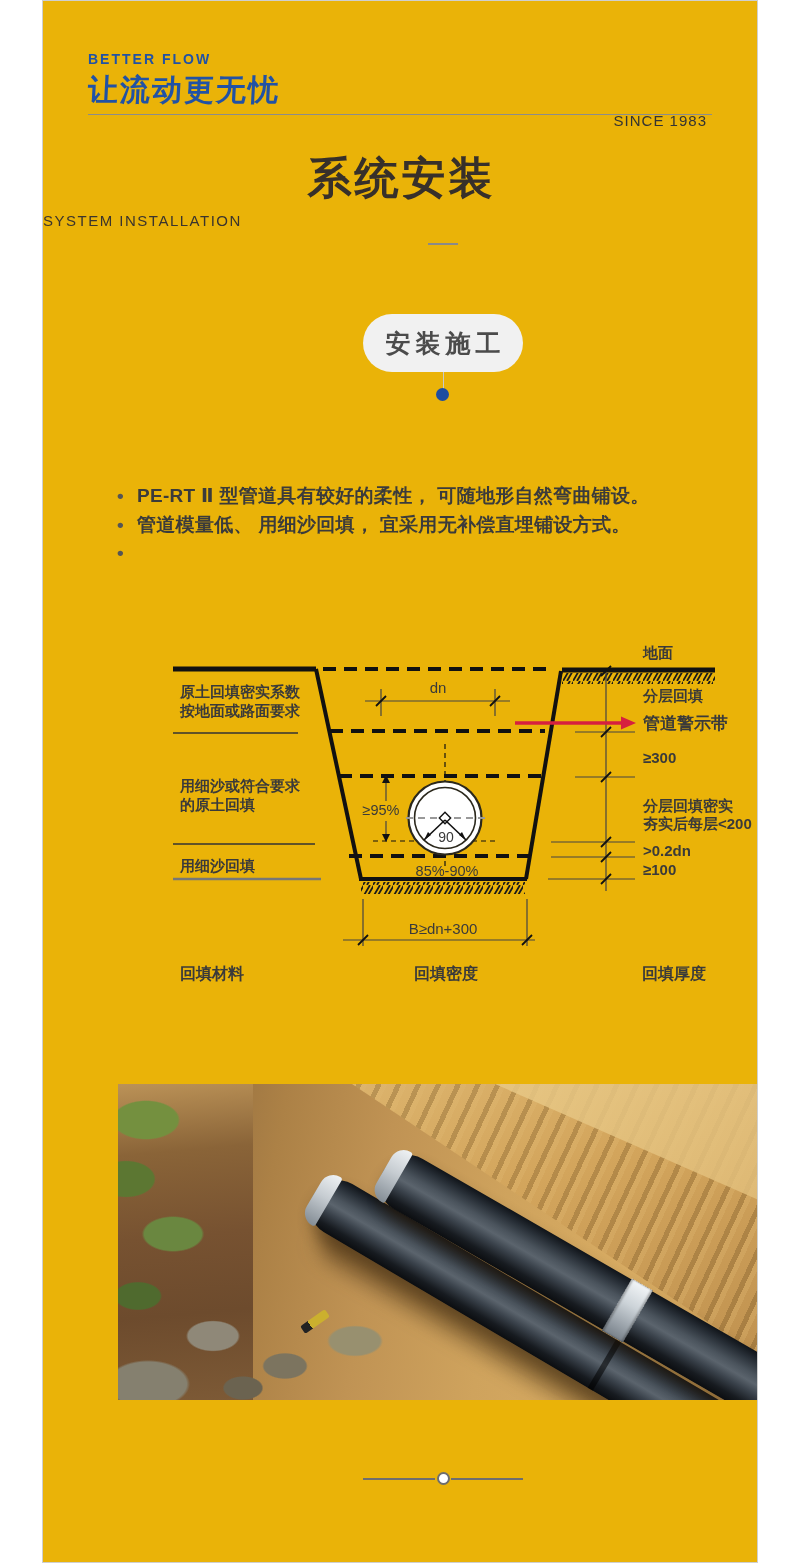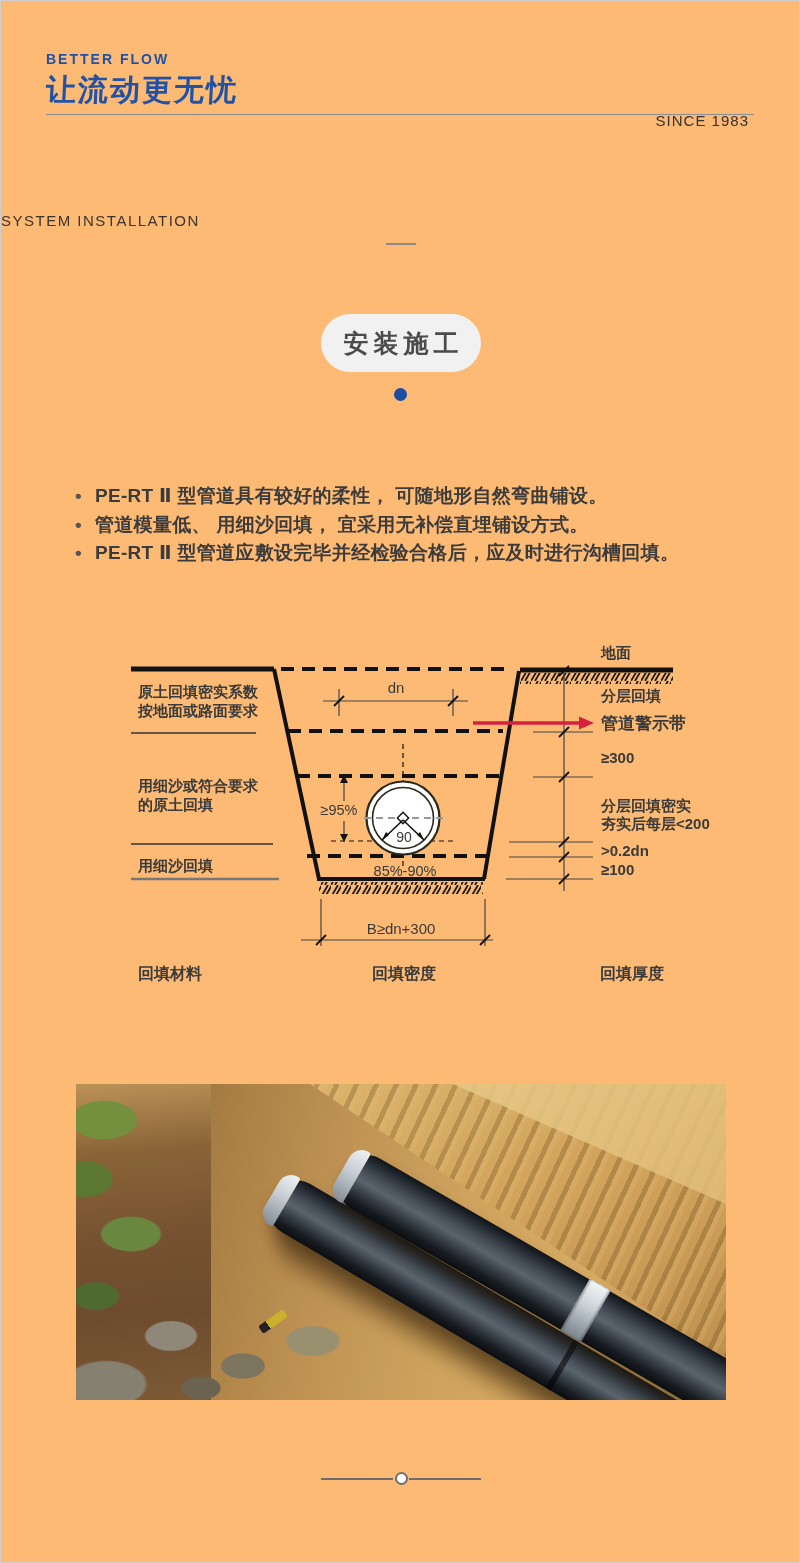--- a/index.html
+++ b/index.html
@@ -1,18 +1,18 @@
 <!DOCTYPE html>
 <html><head>
 <meta charset="utf-8">
 <style>
   html,body{margin:0;padding:0;background:#fff;}
   .page{
-    position:relative;width:800px;height:1563px;margin:0 auto;
-    background:#fdba74;border:1px solid #cfcfcf;box-sizing:border-box;
+    position:relative;width:716px;height:1563px;margin:0 auto;
+    background:#eab308;border:1px solid #cfcfcf;box-sizing:border-box;
     font-family:"Liberation Sans","DejaVu Sans",sans-serif;overflow:hidden;
   }
   
   .brand{position:absolute;left:45px;top:50px;}
   .brand-top{font-size:14px;font-weight:700;letter-spacing:2px;color:#2152a5;}
   .brand-logo{font-size:30px;font-weight:800;letter-spacing:2px;color:#2152a5;margin-top:3px;transform:skewX(-3deg);transform-origin:left;}
   .since{position:absolute;right:50px;top:80px;font-size:15px;letter-spacing:1px;color:#333;margin-top:31px;}
   .header-rule{position:absolute;left:45px;right:45px;top:113px;height:1px;background:#8c8c8c;}
   
   .title-zh{position:absolute;left:0;top:148px;width:100%;text-align:center;font-size:44px;font-weight:700;letter-spacing:3px;text-indent:3px;color:#37302a;}
@@ -78,39 +78,39 @@
 
 <div class="page">
 
   <div class="brand">
     <div class="brand-top">BETTER FLOW</div>
     <div class="brand-logo">让流动更无忧</div>
   </div>
   <div class="since">SINCE 1983</div>
   <div class="header-rule"></div>
 
+  <div class="title-zh">系统安装</div>
   <div class="title-en">SYSTEM INSTALLATION</div>
   <div class="title-dash"></div>
 
   <div class="badge">安装施工</div>
   <div class="badge-stem"></div>
   <div class="badge-dot"></div>
 
   <div class="bullets">
     <div class="bullet">
         <span class="dot">•</span>
         <span>PE-RT Ⅱ 型管道具有较好的柔性， 可随地形自然弯曲铺设。</span>
       </div>
     <div class="bullet">
         <span class="dot">•</span>
         <span>管道模量低、 用细沙回填， 宜采用无补偿直埋铺设方式。</span>
       </div>
     <div class="bullet">
         <span class="dot">•</span>
-        <span>PE-RT Ⅱ 型管道应敷设完毕并经检验合格后，应及时进行沟槽回填。</span>
       </div>
   </div>
 
   <svg class="diagram" viewBox="0 0 800 380">
     <defs>
       <pattern id="hatch" width="10" height="12" patternUnits="userSpaceOnUse">
         <path d="M0,12 L7,0 M4,12 L11,0" stroke="#1a1a1a" stroke-width="1.8" fill="none"></path>
       </pattern>
     </defs>
 

